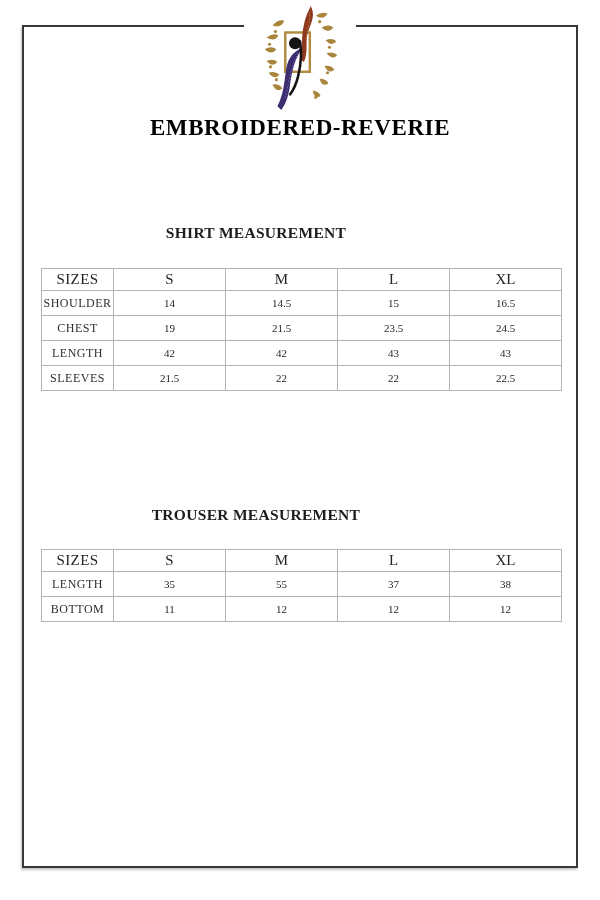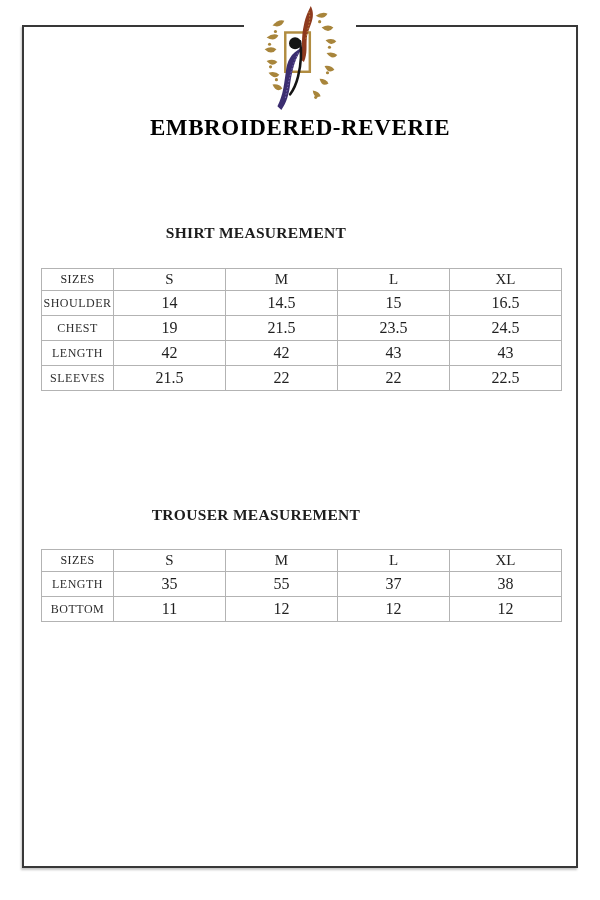--- a/index.html
+++ b/index.html
@@ -76,26 +76,26 @@
     vertical-align: middle;
     padding: 0;
   }
   table.chart thead th {
     height: 21px;
     font-size: 15px;
     font-weight: 400;
     color: #242424;
   }
   table.chart thead th.sizes-head {
-    font-size: 12px;
+    font-size: 15px;
     letter-spacing: 0.4px;
   }
   table.chart tbody td {
     height: 24px;
-    font-size: 16px;
+    font-size: 11px;
     color: #1f1f1f;
   }
   table.chart tbody td.lbl {
     font-size: 12px;
     letter-spacing: 0.5px;
     color: #2e2e2e;
   }
 </style>
 </head>
 <body>

